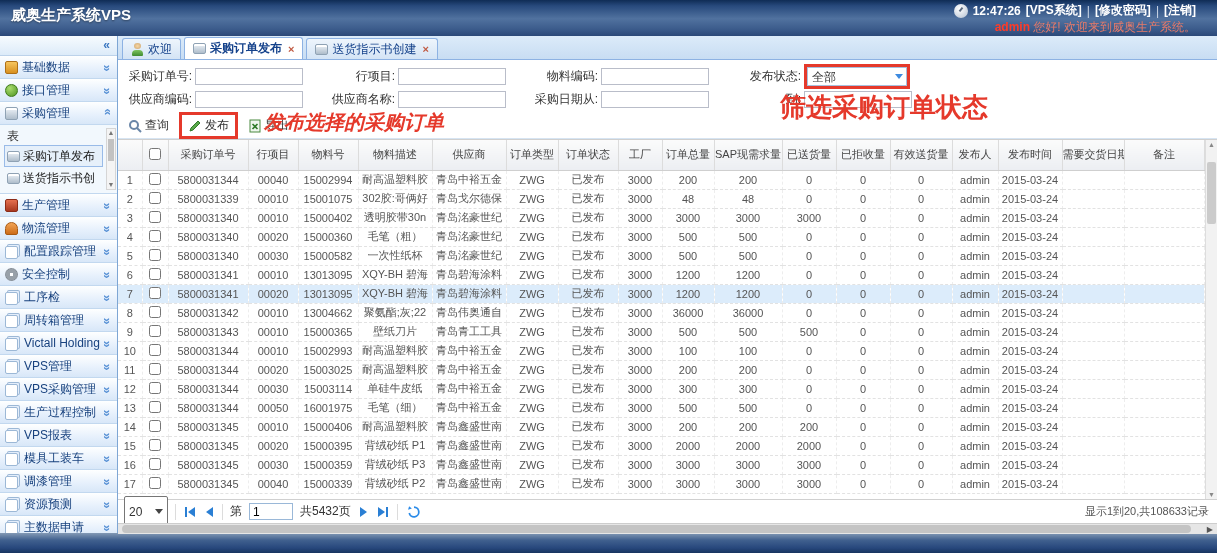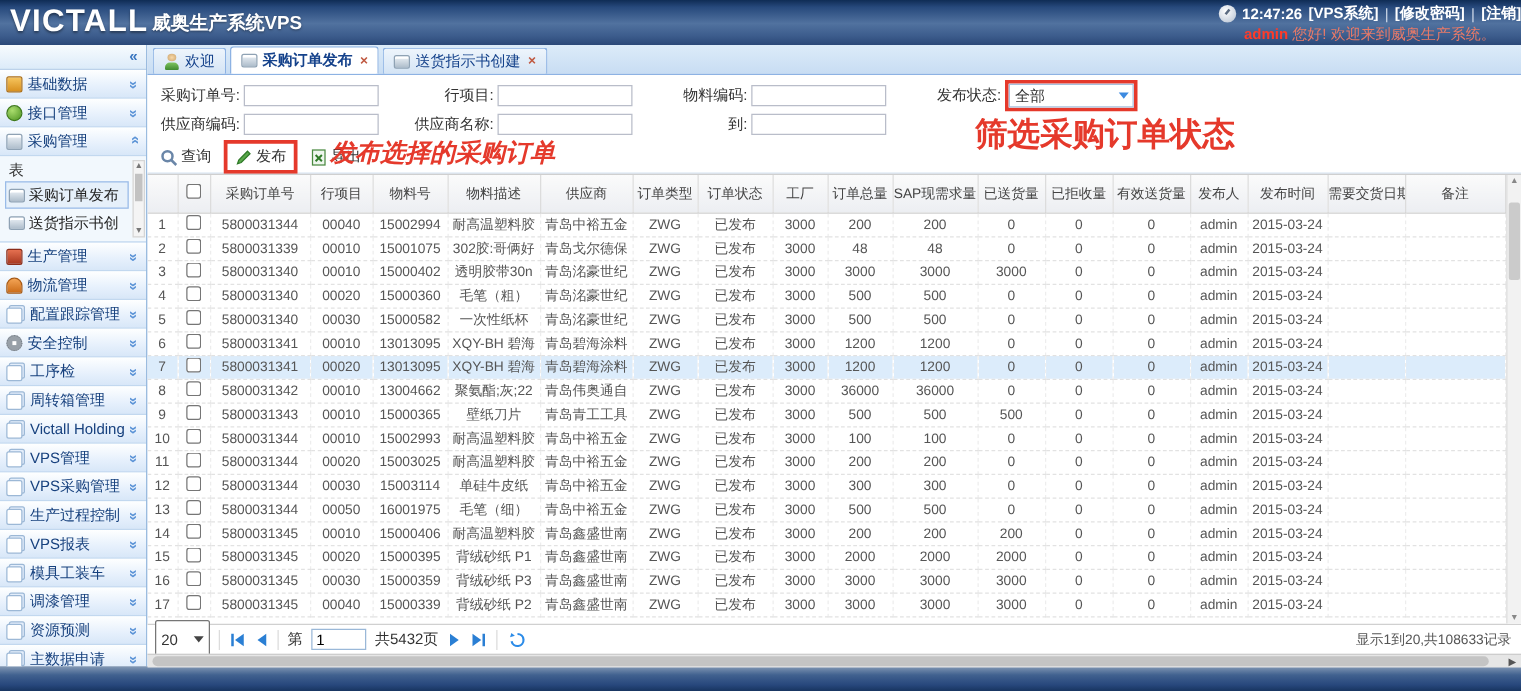--- a/index.html
+++ b/index.html
@@ -9,21 +9,21 @@
          display:flex; flex-direction:column; }
 
   
   .hdr { height:36px; flex:none; position:relative;
          background:linear-gradient(180deg,#0f2c55 0%,#27497c 16%,#51729f 52%,#3c5c8c 80%,#2b4878 100%); }
   .logo-area { position:absolute; left:8px; top:4px; display:flex; align-items:flex-end; }
   .logo { color:#fff; font-size:25px; font-weight:bold; letter-spacing:1px; line-height:26px;
           text-shadow:0 1px 2px rgba(0,0,0,.4); }
   .logo-cn { color:#fff; font-size:15px; font-weight:bold; margin-left:3px; line-height:22px;
              text-shadow:0 1px 2px rgba(0,0,0,.4); }
-  .hdr-right { position:absolute; right:0; top:2px; text-align:center; }
+  .hdr-right { position:absolute; right:21px; top:2px; text-align:right; }
   .hdr-l1 { display:flex; align-items:center; justify-content:flex-end; gap:5px;
             color:#fff; font-size:12px; font-weight:bold; height:17px; }
   .clock-icon { width:14px; height:14px; border-radius:50%;
                 background:radial-gradient(circle at 40% 35%,#ffffff,#c9d2de 70%,#9aa8ba); position:relative; flex:none;}
   .clock-icon::before { content:''; position:absolute; left:6px; top:3px; width:2px; height:5px;
                         background:#5a6a80; transform:rotate(38deg); }
   .hdr-l1 a { color:#fff; text-decoration:none; }
   .hdr-sep { color:#cdd8e8; font-weight:normal; }
   .hdr-l2 { font-size:12px; height:15px; }
   .hdr-user { color:#ff3b28; font-weight:bold; }
@@ -132,21 +132,20 @@
 
   .ftr { height:20px; flex:none; background:linear-gradient(180deg,#8399b5 0%,#41618f 35%,#27477c 75%,#17345f 100%); }
 </style>
 </head>
 <body>
 
 <div class="app">
 
   <div class="hdr">
     <div class="logo-area">
-      <span class="logo">VICTALL</span>
       <span class="logo-cn">威奥生产系统VPS</span>
     </div>
     <div class="hdr-right">
       <div class="hdr-l1">
         <span class="clock-icon"></span>
         <span>12:47:26</span>
         <a href="#">[VPS系统]</a>
         <span class="hdr-sep">|</span>
         <a href="#">[修改密码]</a>
         <span class="hdr-sep">|</span>
@@ -317,20 +316,24 @@
             </span>
           </div>
         </div>
         <div class="f-row">
           <div class="f-field">
               <span class="f-label">供应商编码:</span>
               <input class="f-input" value="" style="">
             </div>
           <div class="f-field">
               <span class="f-label">供应商名称:</span>
+              <input class="f-input" value="" style="">
+            </div>
+          <div class="f-field">
+              <span class="f-label">采购日期从:</span>
               <input class="f-input" value="" style="">
             </div>
           <div class="f-field">
               <span class="f-label">到:</span>
               <input class="f-input" value="" style="">
             </div>
         </div>
       </div>
 
       <div class="toolbar">

